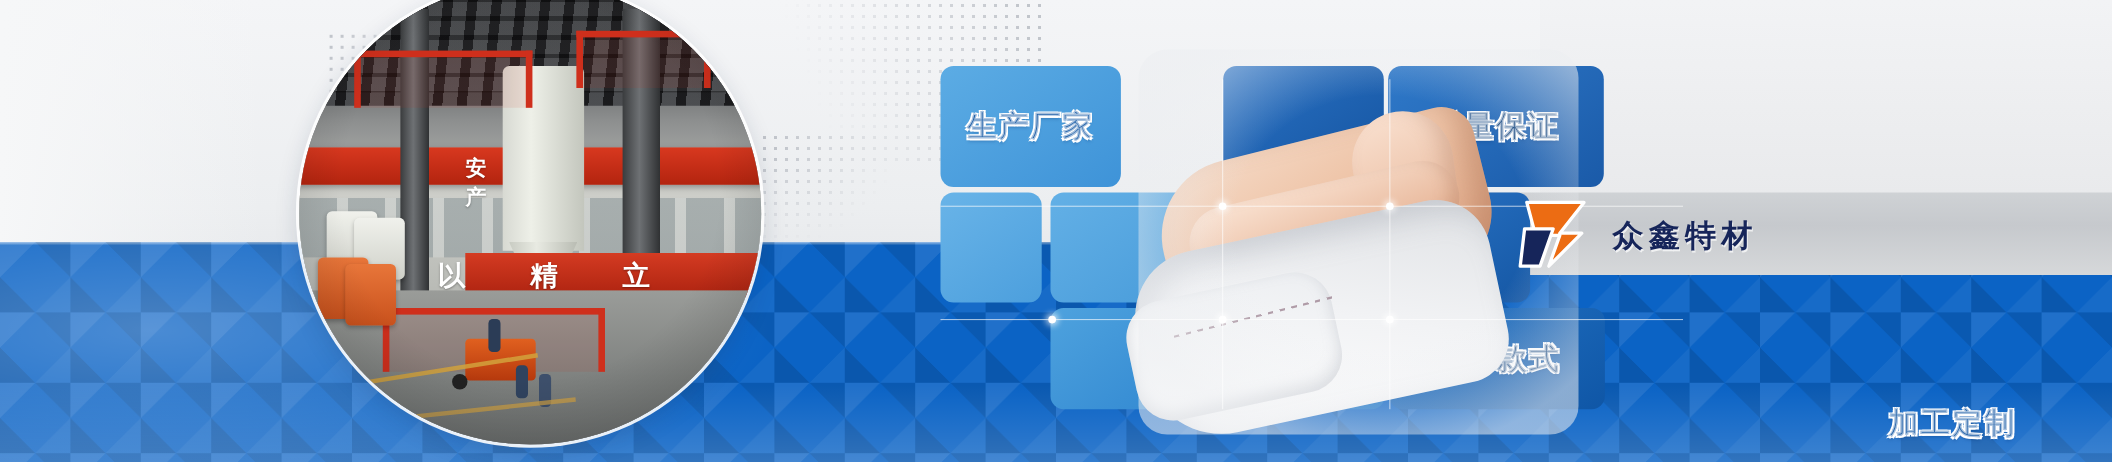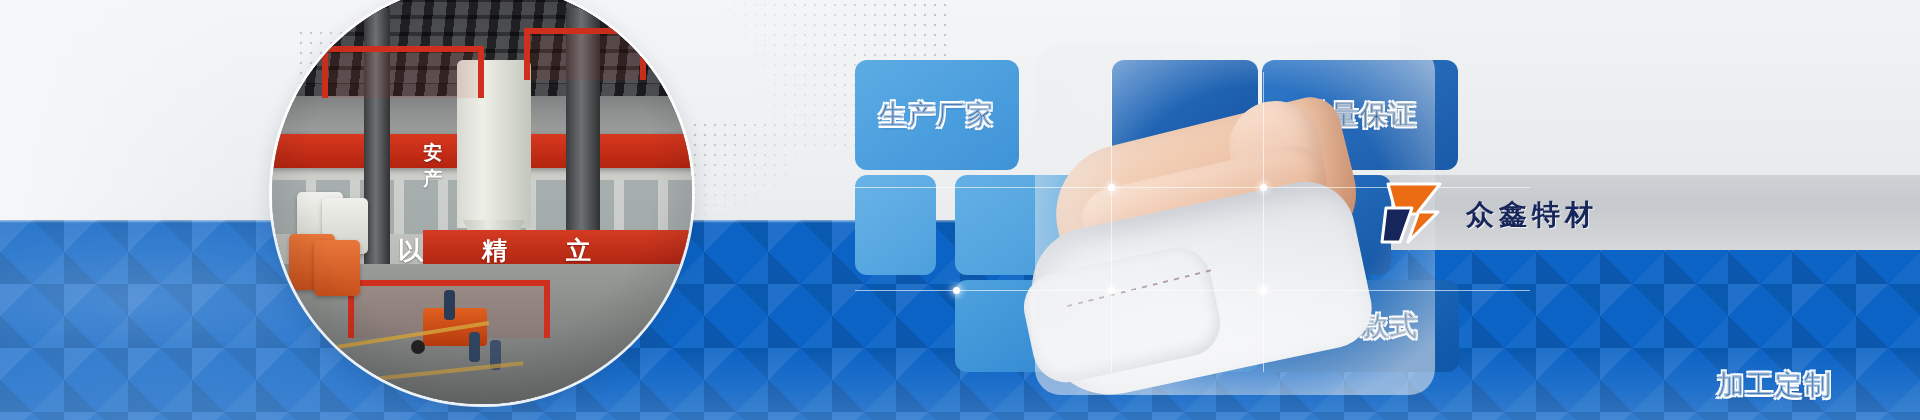--- a/index.html
+++ b/index.html
@@ -296,21 +296,21 @@
   <div class="tile" style="left:855px;top:60px;width:164px;height:110px;background:linear-gradient(145deg,#5cace4,#3e93d8);text-align:center;">
     <span class="lbl">生产厂家</span>
   </div>
 
   <div class="tile dark" style="left:1112px;top:60px;width:146px;height:110px;background:linear-gradient(145deg,#2a72c4,#14539f);"></div>
 
   <div class="tile dark" style="left:1262px;top:60px;width:196px;height:110px;background:linear-gradient(145deg,#2f79c9,#1a5aa8);">
     <span class="lbl">质量保证</span>
   </div>
 
-  <div class="tile" style="left:855px;top:175px;width:81px;height:100px;background:linear-gradient(145deg,#69b4e8,#4c9fdd);">
+  <div class="tile" style="left:855px;top:175px;width:92px;height:100px;background:linear-gradient(145deg,#69b4e8,#4c9fdd);">
     <span class="lbl" style="position:absolute;left:862px;top:192px;">加工定制</span>
   </div>
 
   <div class="tile" style="left:955px;top:175px;width:150px;height:100px;background:linear-gradient(145deg,#63b0e6,#469ad9);"></div>
 
   <div class="tile" style="left:1109px;top:175px;width:150px;height:100px;background:linear-gradient(145deg,#4c9edd,#2f82ce);"></div>
 
   <div class="tile dark" style="left:1263px;top:175px;width:128px;height:100px;background:linear-gradient(145deg,#2a74c6,#1557a4);"></div>
 
   <div class="tile" style="left:955px;top:280px;width:150px;height:92px;background:linear-gradient(145deg,#4ea2de,#2f86d0);">

